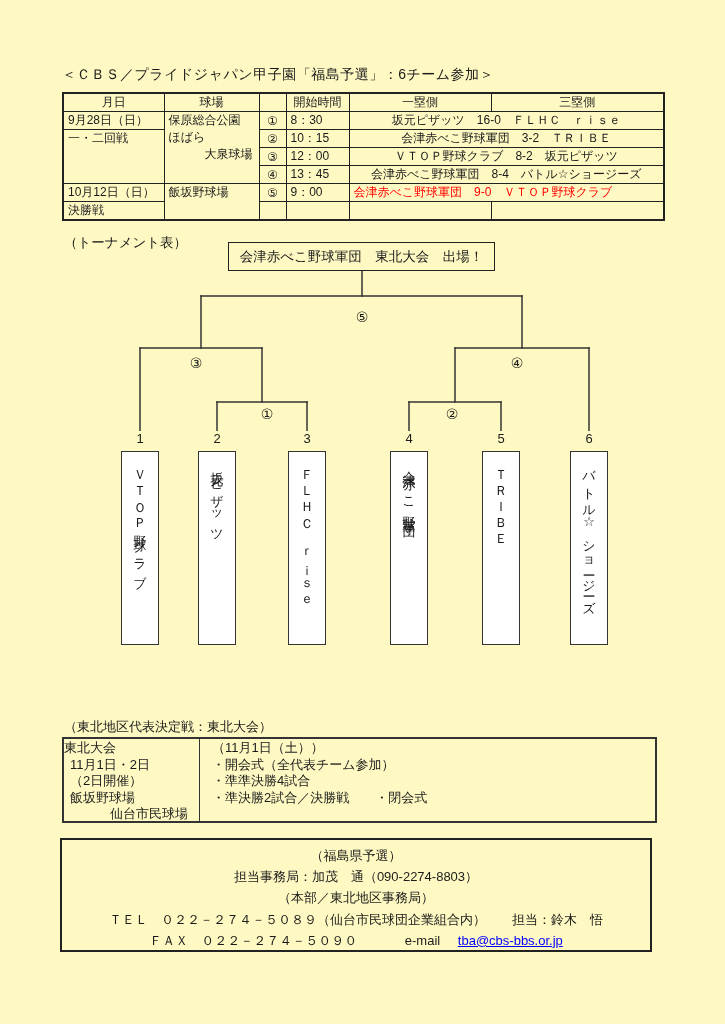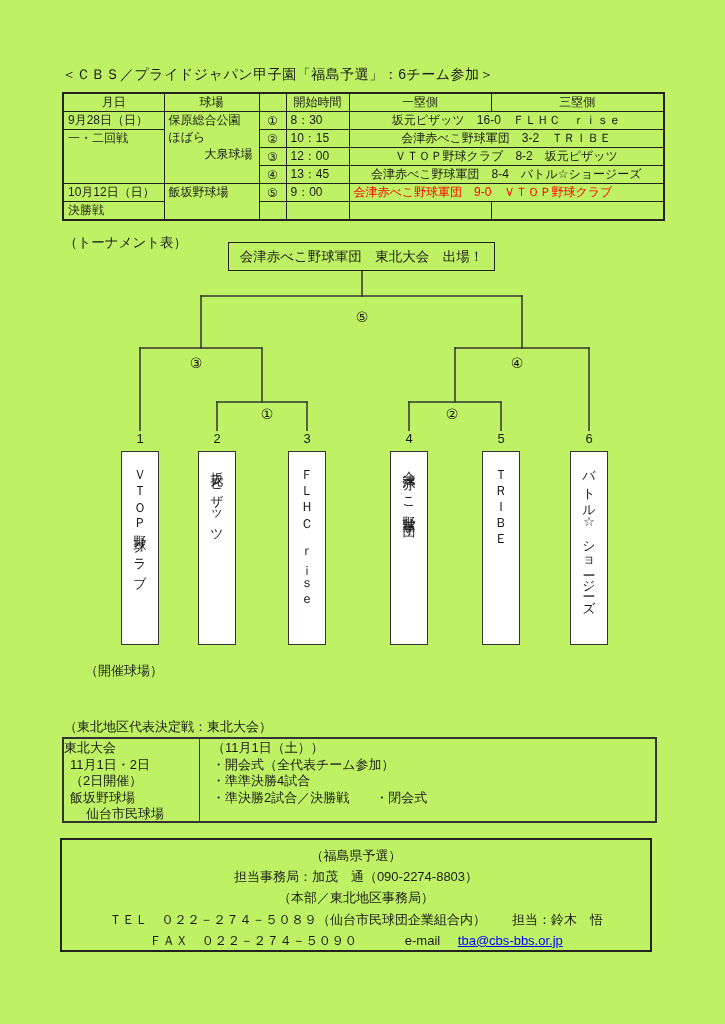--- a/index.html
+++ b/index.html
@@ -1,18 +1,18 @@
 <!DOCTYPE html>
 <html><head>
 <meta charset="utf-8">
 <style>
   * { margin:0; padding:0; box-sizing:border-box; }
   html,body { background:#ffffff; }
   .page {
-    position:relative; width:725px; height:1024px; background:#bef264;
+    position:relative; width:725px; height:1024px; background:#fef9c3;
     font-family:"Liberation Sans","DejaVu Sans",sans-serif;
     color:#1a1a1a; font-size:13px; overflow:hidden;
   }
   .abs { position:absolute; }
 
   
   .doc-title { left:62px; top:66px; font-size:14px; letter-spacing:0.5px; white-space:nowrap; }
 
   
   table.sched { border-collapse:collapse; table-layout:fixed; width:601px; }
@@ -60,21 +60,21 @@
     left:62px; top:737px; width:595px; height:86px;
     border:2px solid #333; display:flex;
   }
   .tohoku-col { padding:1px 0; }
   .tohoku-col + .tohoku-col { border-left:1.5px solid #333; }
   .tcol1 { width:135px; } .tcol2 { width:150px; } .tcol3 { flex:1;padding-left:6px; }
   .tohoku-col div { line-height:16.5px; white-space:nowrap; padding-left:6px; }
   .tohoku-col div.ctr { text-align:left; padding-left:0; }
   .tohoku-col div.ind1 { padding-left:22px; }
   .tohoku-col div.ind2 { padding-left:32px; }
-  .tohoku-col div.ind3 { padding-left:22px; }
+  .tohoku-col div.ind3 { padding-left:46px; }
 
   
   .contact-box {
     left:60px; top:838px; width:592px; height:114px;
     border:2px solid #222; text-align:center; padding-top:5px;
   }
   .contact-box .cline { line-height:21.2px; white-space:nowrap; }
   .email-link { color:#0000ff; text-decoration:underline; }
   .email-label { margin-left:44px; margin-right:14px; }
 </style>
@@ -197,21 +197,20 @@
       <span>会津赤べこ野球軍団</span>
     </div>
   <div class="abs team-box" style="left:482px;">
       <span>ＴＲＩＢＥ</span>
     </div>
   <div class="abs team-box" style="left:570px;">
       <span>バトル☆ショージーズ</span>
     </div>
 
   <div class="abs venue-note">
-    <div class="vlabel">（開催球場）</div>
   </div>
 
   <div class="abs tohoku-label">（東北地区代表決定戦：東北大会）</div>
   <div class="abs tohoku-table">
     <div class="tohoku-col tcol1">
       <div class="ctr">東北大会</div>
       <div>11月1日・2日</div>
       <div>（2日開催）</div>
       <div>飯坂野球場</div>
       <div class="ind3">仙台市民球場</div>

